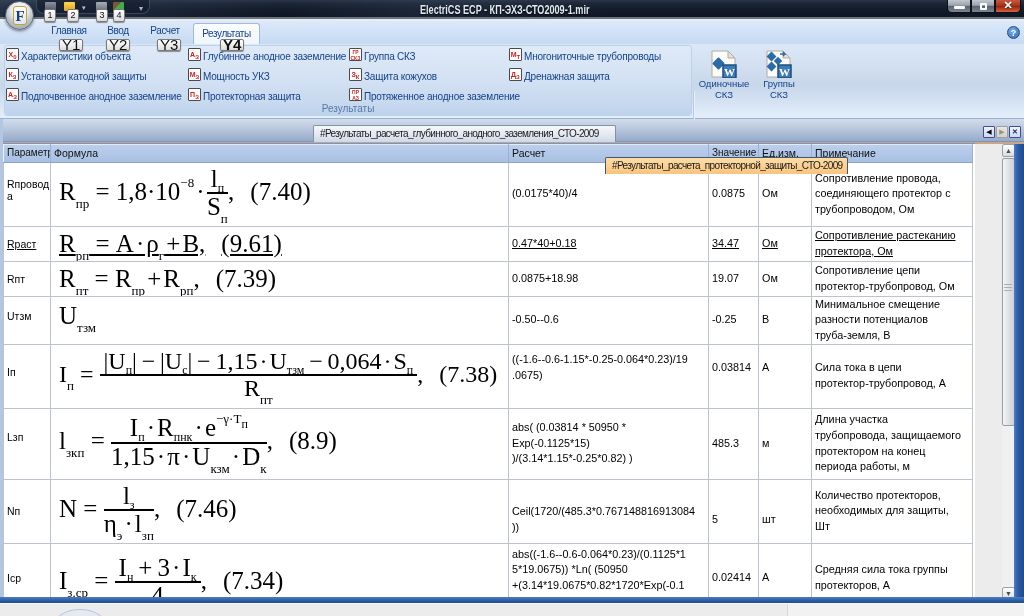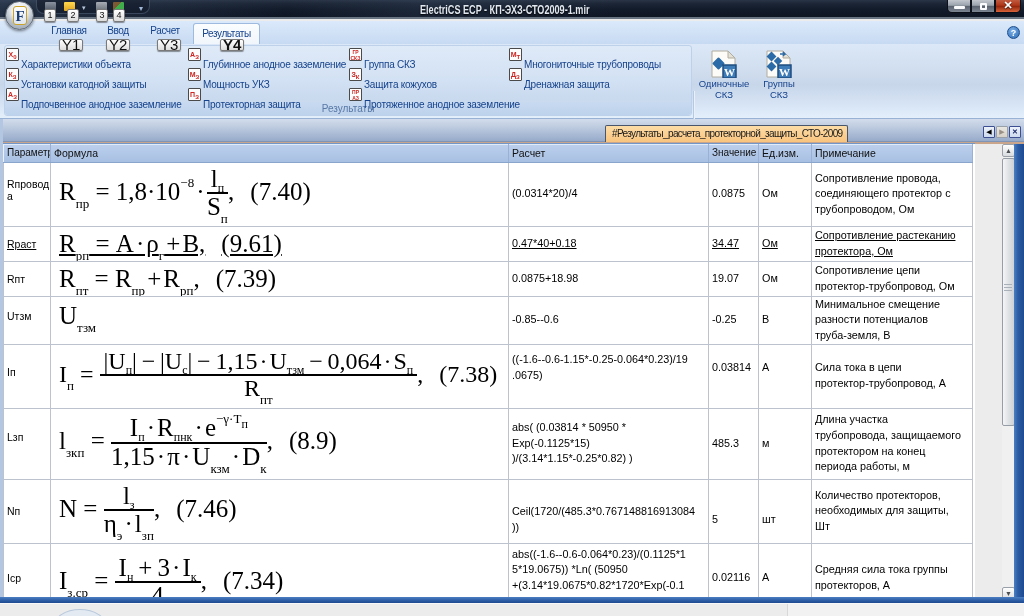--- a/index.html
+++ b/index.html
@@ -42,29 +42,29 @@
 .ytip { position:absolute; top:39px; height:12px; background:linear-gradient(180deg,#ffffff,#dcdcdc); border:1px solid #7a7a7a; border-radius:2px; font-size:15px; color:#111; text-align:center; line-height:10px; z-index:31; padding:0 2px; box-shadow:0 1px 1px rgba(0,0,0,.4);}
 
 
 #ribbon { left:0; top:44px; width:1024px; height:75px; background:linear-gradient(180deg,#dce8f7 0%,#d0deef 35%,#c8d6ea 55%,#d5e3f4 80%,#e4effb 100%); border-bottom:1px solid #98b2d6; }
 .group { position:absolute; top:1px; height:71px; border:1px solid #bdd2ea; border-radius:3px;
   background:linear-gradient(180deg,#dfeaf8 0%,#d2e1f3 50%,#c9d9ee 78%,#d8e6f6 100%); }
 .glabel { position:absolute; left:0; right:0; bottom:0; height:13px; background:linear-gradient(180deg,#c8daf0,#bdd2ec); border-radius:0 0 3px 3px; color:#5878a6; font-size:10px; text-align:center; line-height:13px; }
 .rbtn { position:absolute; height:17px; font-size:10px; letter-spacing:-0.2px; color:#15428b; white-space:nowrap; }
 .ricon { position:absolute; left:0; top:1px; width:13px; height:13px; background:#fdfdfd; border:1px solid #4a4a4a; border-radius:1px; }
 .ricon i { position:absolute; left:0; top:0; right:0; bottom:0; font-style:normal; color:#cc2420; font-weight:bold; font-size:7px; line-height:11px; text-align:center; letter-spacing:0; }
-.rbtn .txt { position:absolute; left:15px; top:12px; }
+.rbtn .txt { position:absolute; left:15px; top:4px; }
 
 .bigbtn { position:absolute; top:3px; width:52px; height:58px; text-align:center; color:#15428b; font-size:9.5px; }
 .bigbtn .lbl { position:absolute; top:31px; left:0; right:0; line-height:11px; }
 
 
 #dtabbar { left:0; top:119px; width:1024px; height:23px; background:linear-gradient(180deg,#d2dcec 0%,#c2cfe2 30%,#a9bad5 70%,#97abc9 100%); border-bottom:1px solid #8095b5; }
 .dtab { position:absolute; top:125px; height:17px; background:linear-gradient(180deg,#f5f7fa 0%,#e3e9f1 55%,#cfd8e6 100%); border:1px solid #8291a8; border-bottom:none; border-radius:2px 2px 0 0; font-size:10px; letter-spacing:-0.65px; color:#1a1a1a; line-height:15px; padding:0 6px; white-space:nowrap; overflow:hidden;}
-.dtab.active { background:linear-gradient(180deg,#fcdca6 0%,#fbd093 50%,#f9c47e 100%); border-color:#49556a; z-index:4; }
+.dtab.active { background:linear-gradient(180deg,#fcdca6 0%,#fbd093 50%,#f9c47e 100%); border-color:#49556a; z-index:4;margin-top:32px; }
 .tbtn { position:absolute; top:126px; width:12px; height:12px; background:linear-gradient(180deg,#eef3fa,#ccd9ef); border:1px solid #3d4e91; border-radius:1px; font-size:7px; text-align:center; line-height:10px; color:#000; }
 
 
 #tablewrap { left:3px; top:143px; width:972px; height:454px; background:#fff; border-top:1px solid #7396c8; overflow:hidden; }
 table { border-collapse:collapse; table-layout:fixed; width:969px; }
 td { border:1px solid #bcc3ce; font-size:10.5px; color:#000; vertical-align:middle; padding:0 3px; overflow:hidden; }
 th { border-right:1px solid #9ab0d4; border-left:1px solid #e8f0fa; border-bottom:1px solid #8aa5cc;
   background:linear-gradient(180deg,#bdd0ec 0%,#b2c8e8 50%,#a7bfe2 100%); box-shadow:inset 0 1px 0 #e2ecf9;
   font-size:10.5px; font-weight:normal; color:#111; text-align:left; padding:0 3px; height:18px; white-space:nowrap; overflow:hidden;}
 .fx { font-family:"Liberation Serif",serif; font-size:25px; white-space:nowrap; line-height:30px; }
@@ -228,20 +228,21 @@
       <rect x="2" y="13" width="7" height="7" fill="#2a6ba8" transform="rotate(45 5.5 16.5)"></rect>
       <path d="M14 4 L19 4 L17 2 M19 4 L17 6" stroke="#2a6ba8" stroke-width="1.3" fill="none"></path>
       <rect x="12" y="15" width="13" height="13" fill="#3e7cb8" stroke="#1e4e80" stroke-width="1.5"></rect>
       <text x="18.5" y="25.5" font-family="Liberation Serif" font-size="11" font-weight="bold" fill="#fff" text-anchor="middle">W</text>
     </svg>
     <div class="lbl">Группы<br>СКЗ</div>
   </div>
 
   <div id="dtabbar" class="abs"></div>
   <div class="abs" style="left:0; top:142px; width:1024px; height:2px; background:#c9a58c;"></div>
+  <div class="dtab abs" style="left:313px; width:303px;">#Результаты_расчета_глубинного_анодного_заземления_СТО-2009</div>
   <div class="dtab active abs" style="left:605px; width:243px;">#Результаты_расчета_протекторной_защиты_СТО-2009</div>
   <div class="tbtn abs" style="left:983px;">◀</div>
   <div class="tbtn abs" style="left:996px; color:#9a9186; background:linear-gradient(180deg,#e8e6e1,#d6d2c9); border-color:#9aa0a8;">▶</div>
   <div class="tbtn abs" style="left:1009px; font-weight:bold; color:#1b2a6b;">✕</div>
 
   <div id="tablewrap" class="abs">
     <table>
       <colgroup>
           <col style="width:47px">
           <col style="width:458px">
@@ -257,21 +258,21 @@
             <th>Расчет</th>
             <th style="font-size:10px;">Значение</th>
             <th>Ед.изм.</th>
             <th>Примечание</th>
           </tr>
       <tr style="height:64px;">
         <td><span class="pl">Rпровод а</span></td>
         <td>
               <div class="fx" style="padding-left:5px;">R<sub>пр</sub> = 1,8·10<sup>−8</sup> · <span class="frac"><span class="nu">l<sub>п</sub></span><span class="de">S<sub>п</sub></span></span>,<span class="eqn">(7.40)</span></div>
             </td>
-        <td class="small">(0.0314*20)/4</td>
+        <td class="small">(0.0175*40)/4</td>
         <td class="small">0.0875</td>
         <td class="small">Ом</td>
         <td class="small">Сопротивление провода,<br>соединяющего протектор с<br>трубопроводом, Ом</td>
       </tr>
       <tr style="height:35px;text-decoration:underline;">
         <td>Rраст</td>
         <td>
               <div class="fx" style="padding-left:5px;">R<sub>рп</sub> = A · ρ<sub>г</sub> + B,<span class="eqn">(9.61)</span></div>
             </td>
         <td class="small">0.47*40+0.18</td>
@@ -287,21 +288,21 @@
         <td class="small">0.0875+18.98</td>
         <td class="small">19.07</td>
         <td class="small">Ом</td>
         <td class="small">Сопротивление цепи<br>протектор-трубопровод, Ом</td>
       </tr>
       <tr style="height:48px;">
         <td><span class="pl">Uтзм</span></td>
         <td>
               <div class="fx" style="padding-left:5px; position:relative; top:-4px;">U<sub>тзм</sub></div>
             </td>
-        <td class="small">-0.85--0.6</td>
+        <td class="small">-0.50--0.6</td>
         <td class="small">-0.25</td>
         <td class="small">В</td>
         <td class="small">Минимальное смещение<br>разности потенциалов<br>труба-земля, В</td>
       </tr>
       <tr style="height:64px;">
         <td><span class="pl">Iп</span></td>
         <td>
               <div class="fx" style="padding-left:5px; font-size:24px;">I<sub>п</sub> = <span class="frac"><span class="nu">|U<sub>п</sub>| − |U<sub>с</sub>| − 1,15 · U<sub>тзм</sub> − 0,064 · S<sub>п</sub></span><span class="de">R<sub>пт</sub></span></span>,<span class="eqn">(7.38)</span></div>
             </td>
         <td class="small" style="padding-bottom:16px;">((-1.6--0.6-1.15*-0.25-0.064*0.23)/19<br>.0675)</td>
@@ -328,21 +329,21 @@
         <td class="small" style="padding-top:18px;">5</td>
         <td class="small" style="padding-top:18px;">шт</td>
         <td class="small">Количество протекторов,<br>необходимых для защиты,<br>Шт</td>
       </tr>
       <tr style="height:70px;">
         <td>Iср</td>
         <td>
               <div class="fx" style="padding-left:5px; position:relative; top:5px;">I<sub>з.ср</sub> = <span class="frac"><span class="nu">I<sub>н</sub> + 3 · I<sub>к</sub></span><span class="de">4</span></span>,<span class="eqn">(7.34)</span></div>
             </td>
         <td class="small">abs((-1.6--0.6-0.064*0.23)/(0.1125*1<br>5*19.0675)) *Ln( (50950<br>+(3.14*19.0675*0.82*1720*Exp(-0.1<br>125*15) )</td>
-        <td class="small">0.02116</td>
+        <td class="small">0.02414</td>
         <td class="small">А</td>
         <td class="small">Средняя сила тока группы<br>протекторов, А</td>
       </tr>
     </tbody>
       </table>
   </div>
 
   <div id="vscroll" class="abs">
     <div class="sbtn" style="top:0;">▲</div>
     <div id="sthumb"></div>

